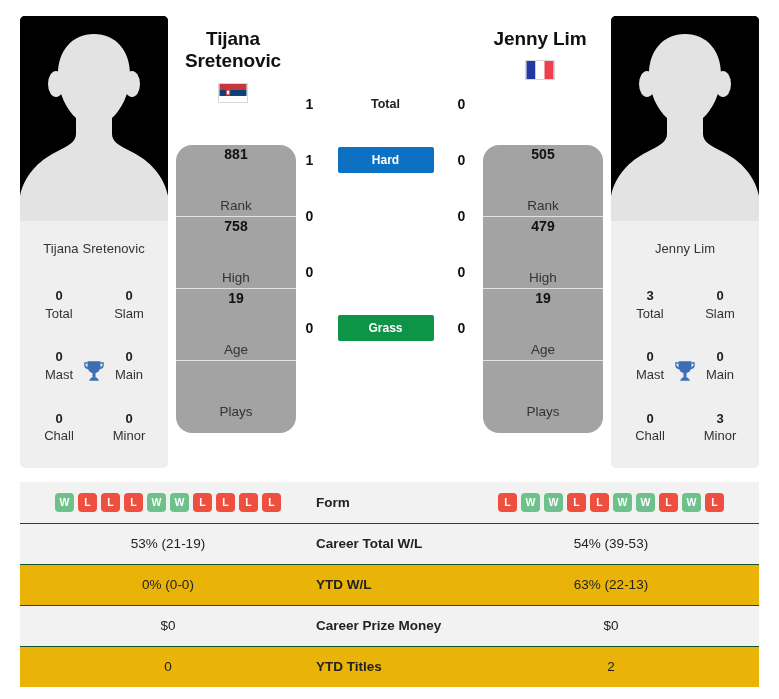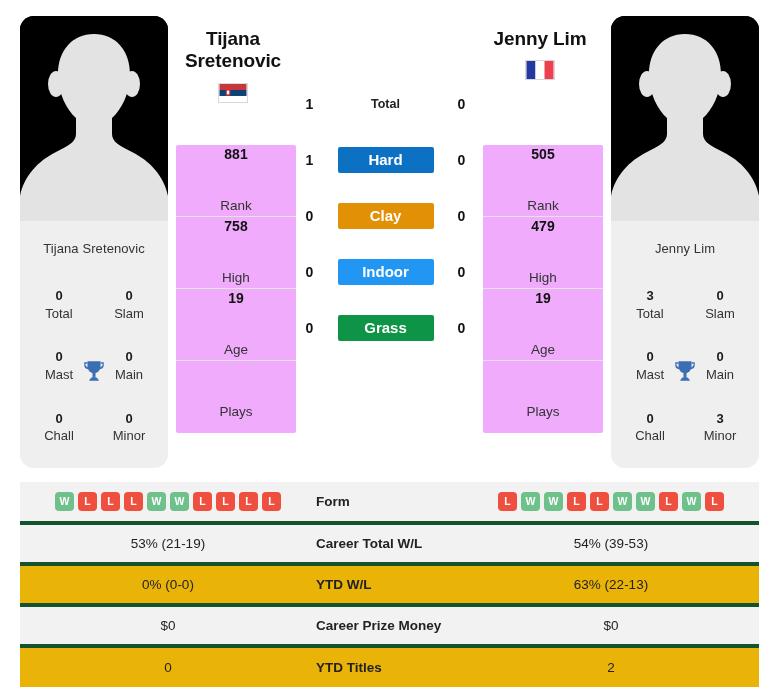--- a/index.html
+++ b/index.html
@@ -17,21 +17,21 @@
   .top-section {
     display: flex;
     padding: 16px 20px 0 20px;
     height: 470px;
   }
 
   
   .player-col { width: 148px; flex: 0 0 148px; }
   .player-card {
     background: #efefef;
-    border-radius: 14px;
+    border-radius: 5px;
     overflow: hidden;
     height: 452px;
     display: flex;
     flex-direction: column;
   }
   .avatar-wrap {
     height: 205px;
     background: #000000;
     position: relative;
     overflow: hidden;
@@ -81,22 +81,22 @@
   }
 
   
   .rank-col {
     width: 120px;
     flex: 0 0 120px;
     margin-left: 8px;
     padding-top: 129px;
   }
   .rank-stack {
-    background: #f0abfc;
-    border-radius: 2px;
+    background: #a3a3a3;
+    border-radius: 16px;
     overflow: hidden;
   }
   .rank-cell {
     height: 72px;
     display: flex;
     flex-direction: column;
     align-items: center;
     justify-content: center;
     border-bottom: 1px solid #e2e2e2;
   }
@@ -158,21 +158,21 @@
     font-weight: bold;
     color: #111111;
     width: 18px;
     text-align: center;
   }
   .surface-pill {
     width: 96px;
     height: 26px;
     line-height: 26px;
     text-align: center;
-    font-size: 15px;
+    font-size: 12px;
     font-weight: bold;
     color: #ffffff;
     border-radius: 2px;
   }
   .surface-total {
     width: 96px;
     text-align: center;
     font-size: 12.5px;
     font-weight: bold;
     color: #222222;
@@ -183,21 +183,21 @@
     position: absolute;
     left: 20px;
     top: 482px;
     width: 739px;
     border-collapse: collapse;
   }
   .stats-table tr { height: 41px; }
   .stats-table tr.alt { background: #f2f2f2; }
   .stats-table tr.plain { background: #eab308; }
   .stats-table td {
-    border-top: 4px solid #14532d;
+    border-top: 1px solid #14532d;
     font-size: 13.5px;
     color: #222222;
     padding: 0;
   }
   .stats-table tr:first-child td { border-top: none; }
   .col-side { width: 296px; text-align: center; }
   .col-mid  { width: 147px; text-align: left; font-weight: bold; color: #1a1a1a; }
 
   .form-badges {
     display: flex;
@@ -298,26 +298,24 @@
       <span class="surface-total">Total</span>
       <span class="h2h-score">0</span>
     </div>
     <div class="h2h-row">
       <span class="h2h-score">1</span>
       <span class="surface-pill" style="background:#0c71c3">Hard</span>
       <span class="h2h-score">0</span>
     </div>
     <div class="h2h-row">
       <span class="h2h-score">0</span>
-      <span class="surface-pill" style="background:#e29106">Clay</span>
       <span class="h2h-score">0</span>
     </div>
     <div class="h2h-row">
       <span class="h2h-score">0</span>
-      <span class="surface-pill" style="background:#2196f3">Indoor</span>
       <span class="h2h-score">0</span>
     </div>
     <div class="h2h-row">
       <span class="h2h-score">0</span>
       <span class="surface-pill" style="background:#0d9447">Grass</span>
       <span class="h2h-score">0</span>
     </div>
   </div>
 
   <div class="rank-col">

